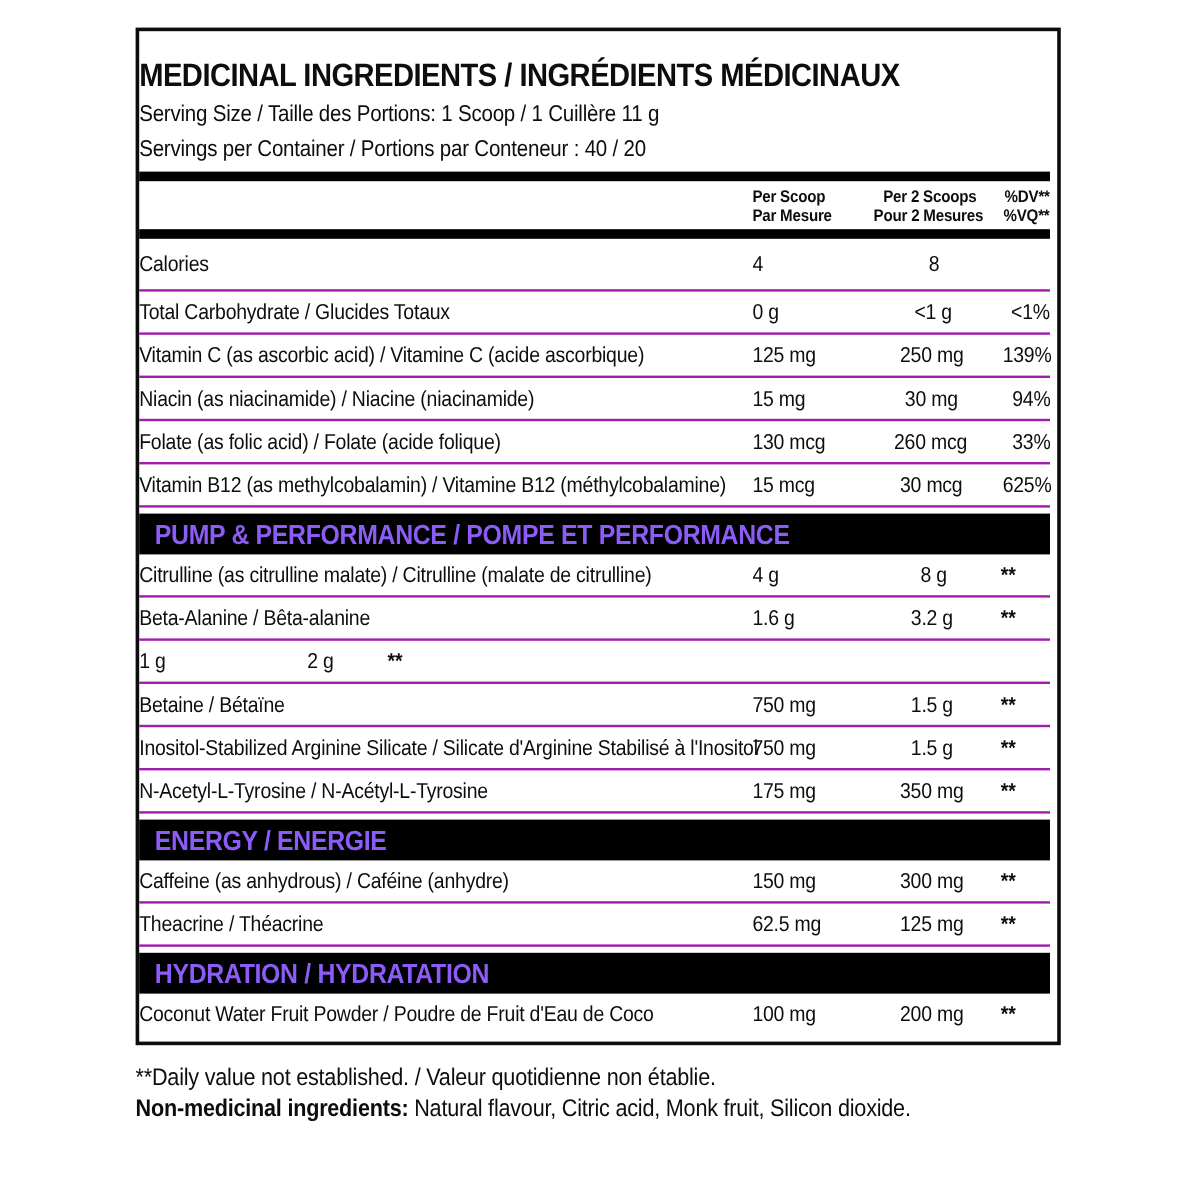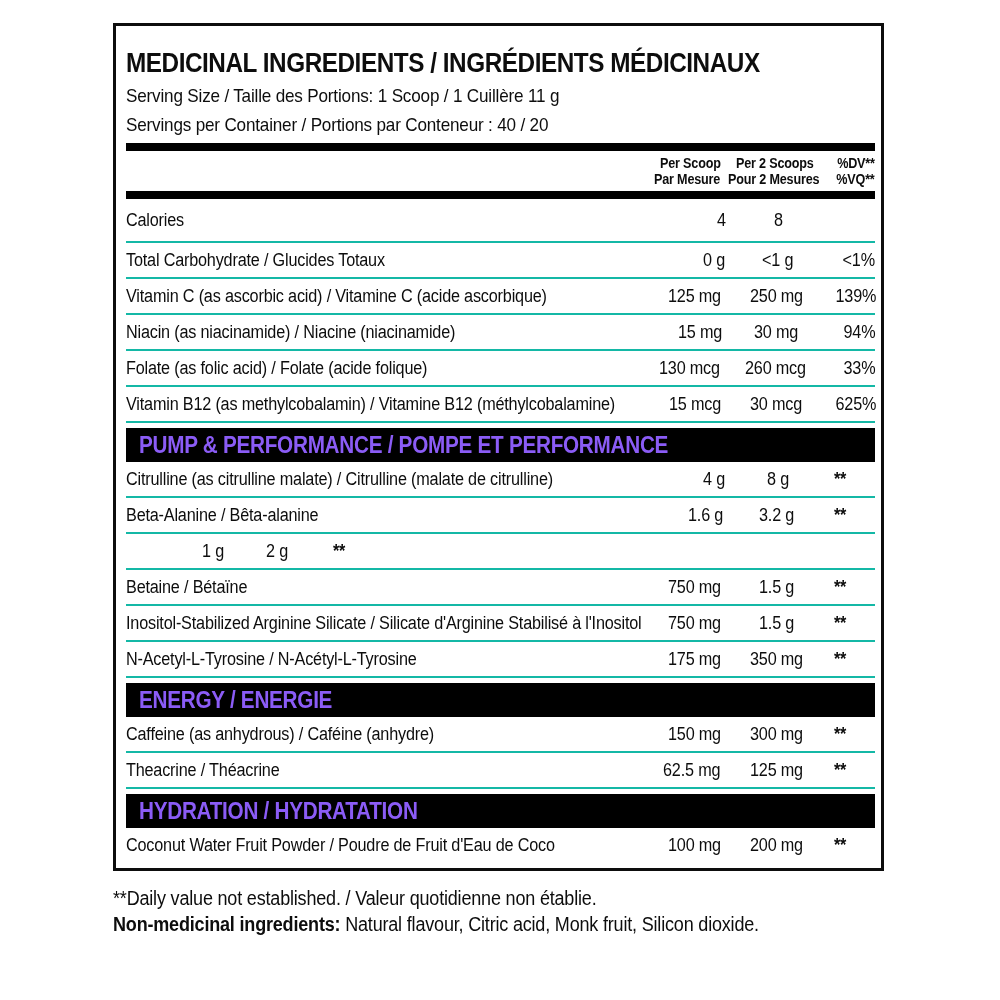--- a/index.html
+++ b/index.html
@@ -7,44 +7,44 @@
     width:1000px; height:1000px; position:relative; overflow:hidden;
     background:#ffffff; color:#0d0d0d;
     font-family:"Liberation Sans","DejaVu Sans",sans-serif;
     -webkit-font-smoothing:antialiased;
   }
   .cond { display:inline-block; transform:scaleX(0.9); transform-origin:0 50%; white-space:nowrap; }
 
   .panel {
     position:absolute; left:113px; top:23px; width:771px; height:848px;
     box-sizing:border-box; border:3px solid #0d0d0d; background:#fff;
-    padding:22px 6px 0 10px;
+    padding:22px 6px 0 0;
   }
   .title { font-size:27px; font-weight:bold; letter-spacing:-0.5px; line-height:30px; }
   .sub   { font-size:19px; letter-spacing:-0.2px; margin-top:7px; line-height:22px; }
 
   .thickbar { height:8px; background:#000; margin-top:7px; }
   .thickbar.below-hdr { margin-top:4px; }
 
   .hdr-row { display:flex; margin-top:4px; align-items:flex-end; }
   .hdr-row .cell div { font-size:14px; font-weight:bold; line-height:16px; letter-spacing:-0.2px; }
 
   .cell      { box-sizing:border-box; }
   .c-name    { flex:1 1 auto; min-width:0; }
-  .c-v1      { width:100px; flex:0 0 100px; text-align:right; }
+  .c-v1      { width:100px; flex:0 0 100px; text-align:left; }
   .c-v2      { width:104px; flex:0 0 104px; text-align:center; }
   .c-dv      { width:44px;  flex:0 0 44px;  text-align:right; }
   .c-dv .cond { transform-origin:100% 50%; }
   .c-dv.star  { text-align:left; padding-left:3px; }
   .c-dv.star .cond { transform-origin:0 50%; font-weight:bold; }
 
   #table { margin-top:0; }
   .row {
     display:flex; align-items:center; height:34px;
-    border-bottom:2px solid #14b8a6; font-size:18px; letter-spacing:-0.2px;
+    border-bottom:2px solid #a21caf; font-size:18px; letter-spacing:-0.2px;
   }
   #table .row:first-child { height:42px; }
   #table .row:last-child  { border-bottom:none; }
 
   .section-bar {
     height:34px; margin-top:5px; background:#000; color:#8b5cf6;
     display:flex; align-items:center; padding-left:13px;
     font-size:23px; font-weight:bold; letter-spacing:-0.3px;
   }
 

